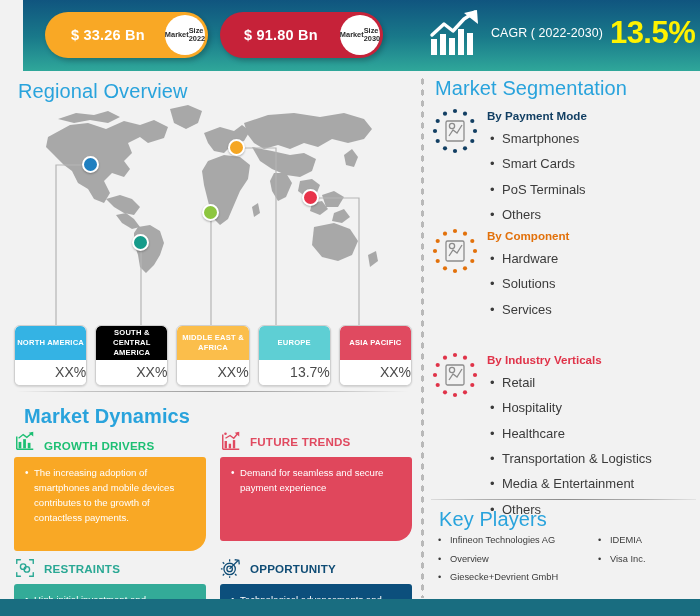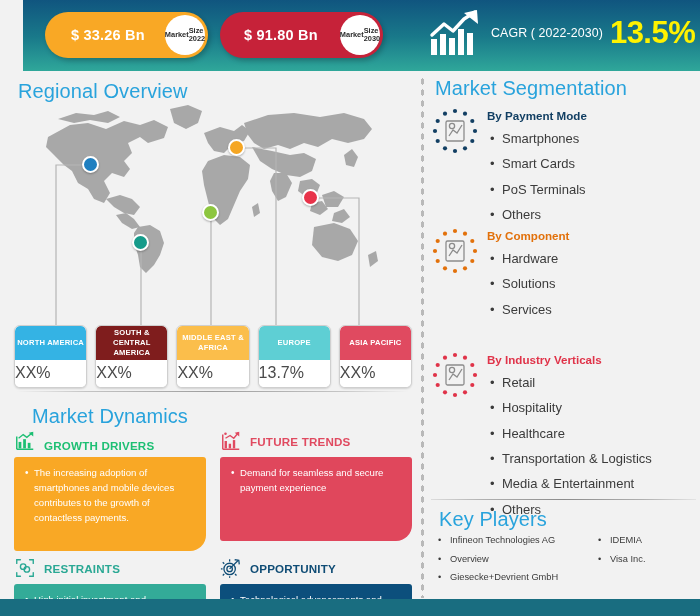--- a/index.html
+++ b/index.html
@@ -86,31 +86,31 @@
     box-shadow: 0 1px 2px rgba(0,0,0,.14);
   }
   .region-name {
     color: #ffffff; font-size: 7.6px; font-weight: bold; text-align: center;
     line-height: 1.35; padding: 5px 2px; letter-spacing: .2px;
     border-radius: 5px 5px 0 0;
     display: flex; align-items: center; justify-content: center;
     height: 34px;
   }
   .region-val {
-    text-align: left; font-size: 16px; color: #4a4a4a;
+    text-align: right; font-size: 14px; color: #4a4a4a;
     padding: 4px 0 5px; background: #ffffff;
   }
 
   .h-rule {
     position: absolute; left: 16px; width: 392px; height: 1px;
     background: linear-gradient(90deg,#f2f2f2,#c4c4c4 18%,#9d9d9d 50%,#c4c4c4 82%,#f2f2f2);
   }
   #rule-dynamics { top: 320px; }
 
-  #dynamics-title { position: absolute; left: 32px; top: 334px; }
+  #dynamics-title { position: absolute; left: 24px; top: 334px; font-weight: bold; }
 
   .dyn-grid {
     position: absolute; left: 14px; top: 358px; width: 398px;
   }
   .dyn-cell { position: absolute; width: 192px; }
   .dyn-head { display: flex; align-items: center; gap: 8px; height: 24px; }
   .dyn-head-icon { width: 22px; height: 22px; flex: 0 0 22px; }
   .dyn-head-label { font-size: 11.6px; font-weight: bold; letter-spacing: .2px; }
   .dyn-body {
     margin-top: 4px; border-radius: 3px 3px 16px 3px;
@@ -261,21 +261,21 @@
       <div class="dot" style="left:214px; top:36px;  background:#f5a623;"></div>
       <div class="dot" style="left:288px; top:86px;  background:#e8334a;"></div>
     </div>
 
     <div class="region-row">
       <div class="region-card">
         <div class="region-name" style="background:#34b3e4;">NORTH AMERICA</div>
         <div class="region-val">XX%</div>
       </div>
       <div class="region-card">
-        <div class="region-name" style="background:#7f1d1d; white-space:pre-line;">SOUTH  &amp;
+        <div class="region-name" style="background:#000000; white-space:pre-line;">SOUTH  &amp;
 CENTRAL AMERICA</div>
         <div class="region-val">XX%</div>
       </div>
       <div class="region-card">
         <div class="region-name" style="background:#fbbe4b;">MIDDLE EAST &amp; AFRICA</div>
         <div class="region-val">XX%</div>
       </div>
       <div class="region-card">
         <div class="region-name" style="background:#5ecfd4;">EUROPE</div>
         <div class="region-val">13.7%</div>

